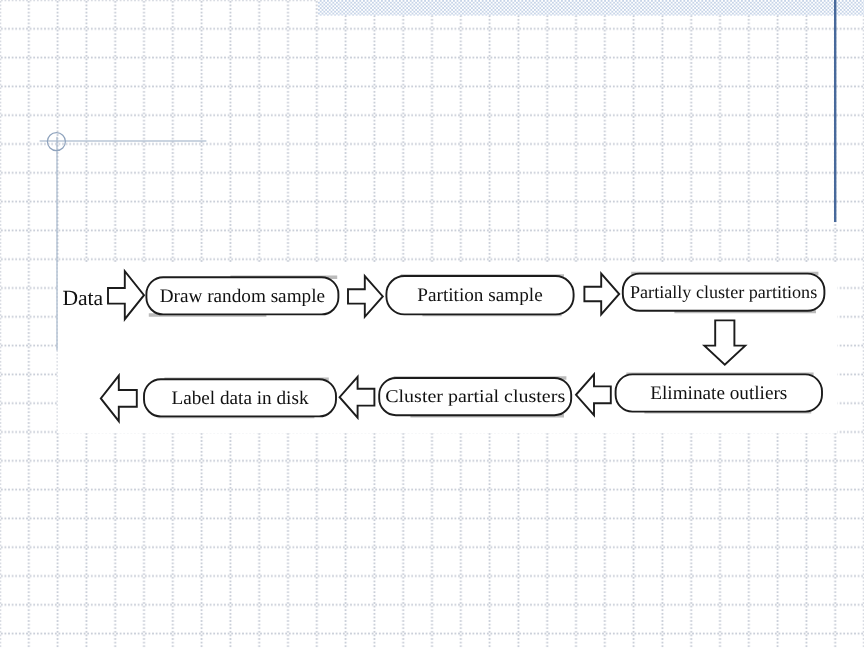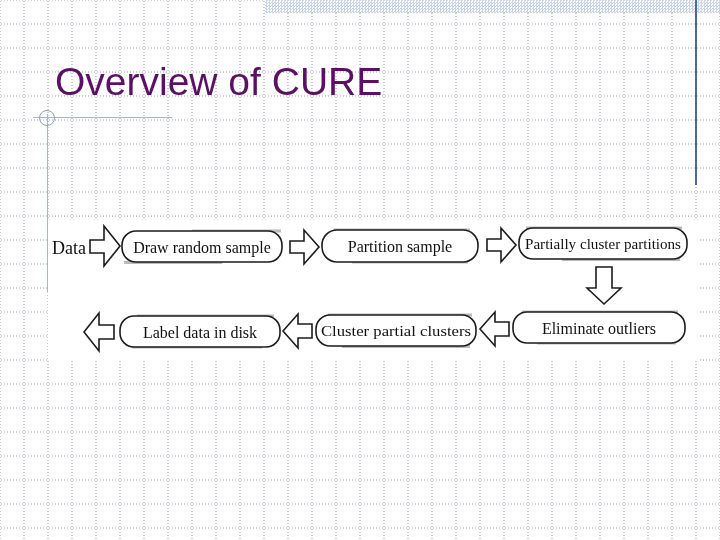--- a/index.html
+++ b/index.html
@@ -117,21 +117,20 @@
 </style>
 </head>
 <body>
 
 <div class="slide">
 
   <div class="grid-overlay"></div>
   <div class="hatch-band"></div>
   <div class="right-rule"></div>
 
-  <h1 class="page-title">Overview of CURE</h1>
 
   <svg class="flowchart-svg" viewBox="0 0 660 150" xmlns="http://www.w3.org/2000/svg">
 
     <rect x="6" y="4" width="650" height="142" fill="#ffffff"></rect>
 
     <text class="flow-label" x="27" y="33" font-size="18" dominant-baseline="central">Data</text>
 
     <path class="flow-shape" d="M48,25 H62 V11 L78,31 L62,51 V38 H48 Z"></path>
 
     <g>

